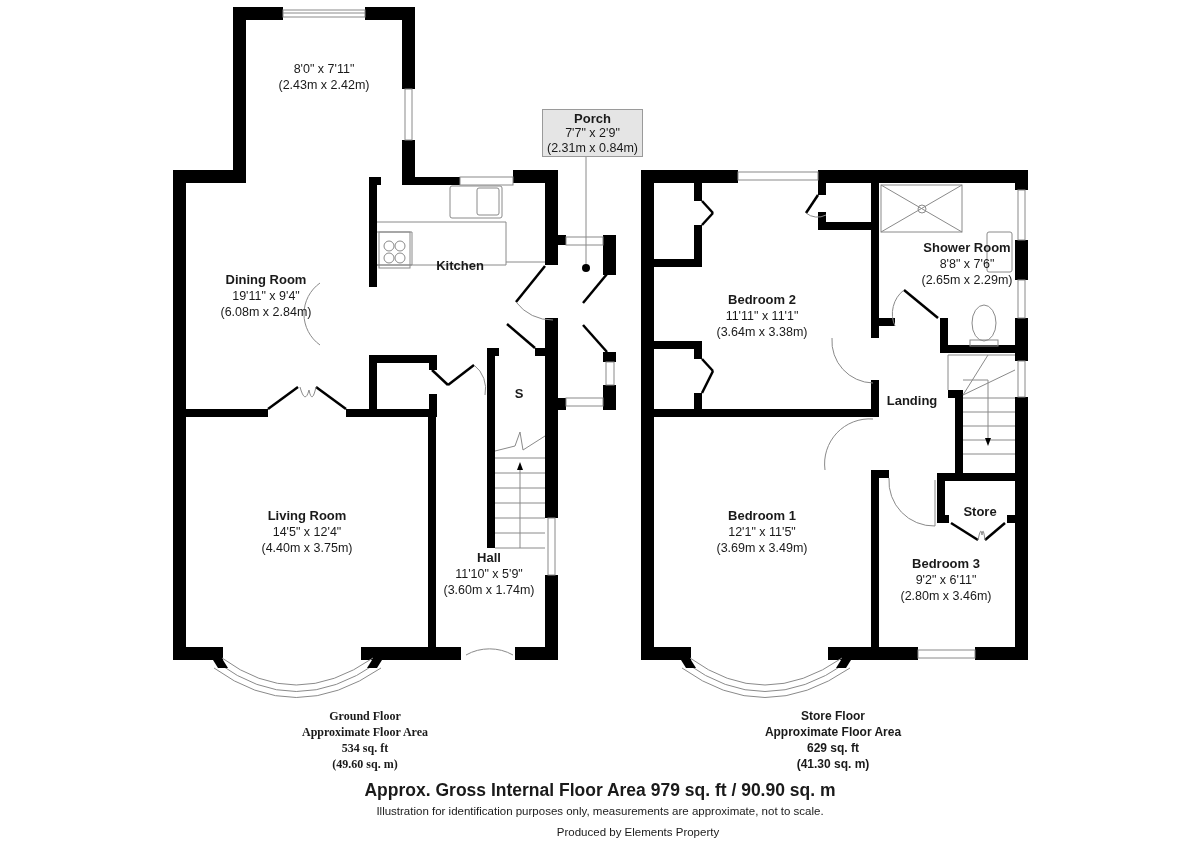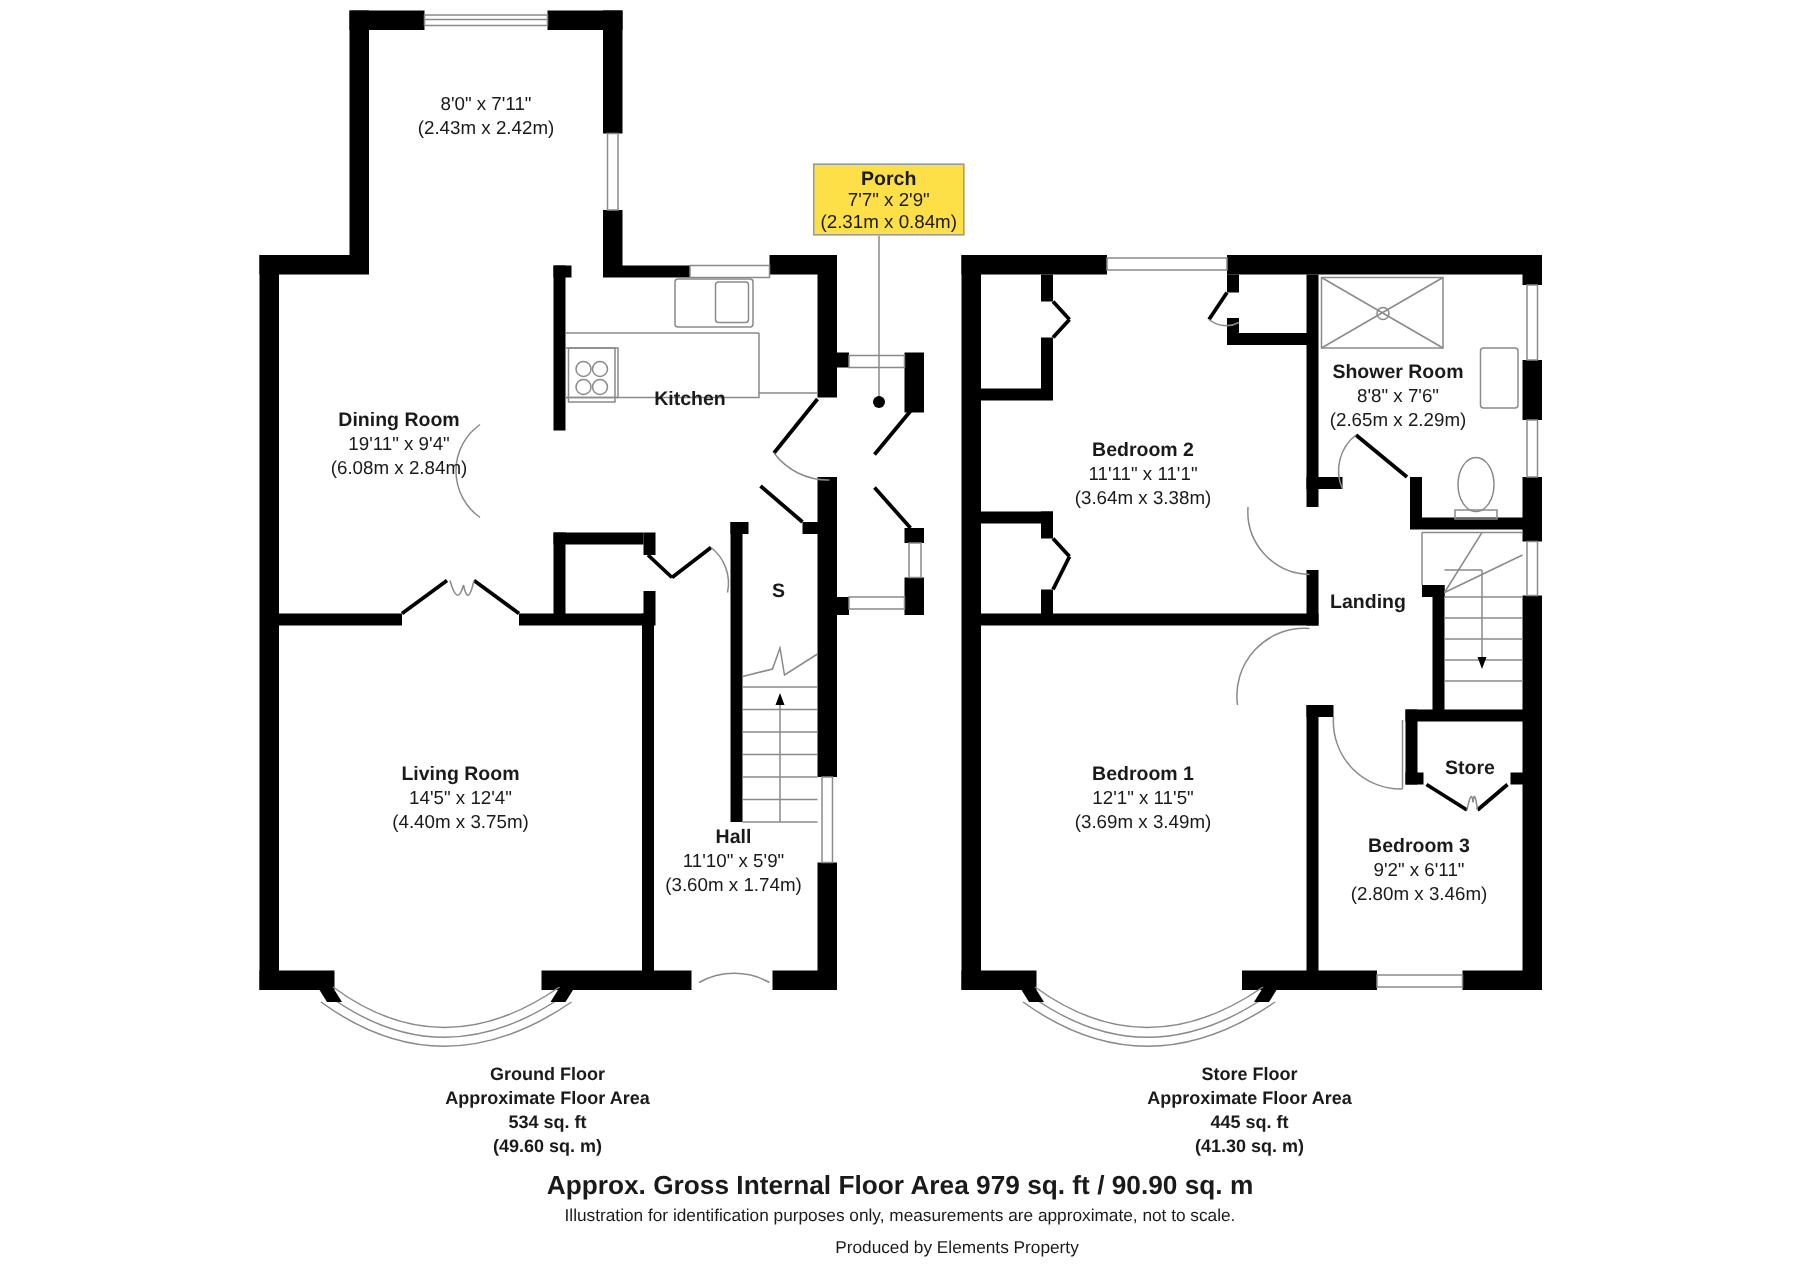--- a/index.html
+++ b/index.html
@@ -3,21 +3,21 @@
 <meta charset="utf-8">
 <style>
   html, body { margin:0; padding:0; background:#ffffff; }
   body { width:1200px; height:848px; position:relative; overflow:hidden;
          font-family:"Liberation Sans", sans-serif; color:#1a1a1a; }
   #plan { position:absolute; left:0; top:0; }
   .lbl { position:absolute; text-align:center; transform:translateX(-50%);
          font-size:12.5px; line-height:16px; white-space:nowrap; }
   .lbl .name { font-weight:bold; font-size:13px; }
   .porch-box { position:absolute; left:542px; top:109px; width:101px; height:48px;
-               border:1px solid #9a9a9a; background:#fde047; text-align:center;
+               border:1px solid #9a9a9a; background:#e5e5e5; text-align:center;
                font-size:12.5px; line-height:15px; padding-top:1px; box-sizing:border-box; }
   .porch-box .name { font-weight:bold; font-size:13px; }
   .floor-sum { position:absolute; text-align:center; transform:translateX(-50%);
                font-weight:bold; font-size:12px; line-height:16px; white-space:nowrap; }
   .footer { position:absolute; left:0; width:1200px; text-align:center; }
   .gross { top:780px; font-weight:bold; font-size:17.5px; }
   .disc { top:805px; font-size:11.5px; }
   .prod { top:826px; font-size:11.5px;margin-left:38px; }
 </style>
 </head>
@@ -255,21 +255,21 @@
   <div class="name">Hall</div>
   <div>11'10" x 5'9"</div>
   <div>(3.60m x 1.74m)</div>
 </div>
 
 <div class="lbl" style="left:762px; top:272px;margin-top:20px;">
   <div class="name">Bedroom 2</div>
   <div>11'11" x 11'1"</div>
   <div>(3.64m x 3.38m)</div>
 </div>
-<div class="lbl" style="left:932px; top:240px;">
+<div class="lbl" style="left:967px; top:240px;">
   <div class="name">Shower Room</div>
   <div>8'8" x 7'6"</div>
   <div>(2.65m x 2.29m)</div>
 </div>
 <div class="lbl" style="left:912px; top:393px;">
   <div class="name">Landing</div>
 </div>
 <div class="lbl" style="left:762px; top:508px;">
   <div class="name">Bedroom 1</div>
   <div>12'1" x 11'5"</div>
@@ -277,28 +277,28 @@
 </div>
 <div class="lbl" style="left:980px; top:504px;">
   <div class="name">Store</div>
 </div>
 <div class="lbl" style="left:946px; top:556px;">
   <div class="name">Bedroom 3</div>
   <div>9'2" x 6'11"</div>
   <div>(2.80m x 3.46m)</div>
 </div>
 
-<div class="floor-sum" style="left:365px; top:708px;">
+<div class="floor-sum" style="left:365px; top:708px;font-family:Liberation Serif, serif;">
   <div>Ground Floor</div>
   <div>Approximate Floor Area</div>
   <div>534 sq. ft</div>
   <div>(49.60 sq. m)</div>
 </div>
 <div class="floor-sum" style="left:833px; top:708px;">
   <div>Store Floor</div>
   <div>Approximate Floor Area</div>
-  <div>445 sq. ft</div>
+  <div>629 sq. ft</div>
   <div>(41.30 sq. m)</div>
 </div>
 
 <div class="footer gross">Approx. Gross Internal Floor Area 979 sq. ft / 90.90 sq. m</div>
 <div class="footer disc">Illustration for identification purposes only, measurements are approximate, not to scale.</div>
 <div class="footer prod">Produced by Elements Property</div>
 
 </body></html>

